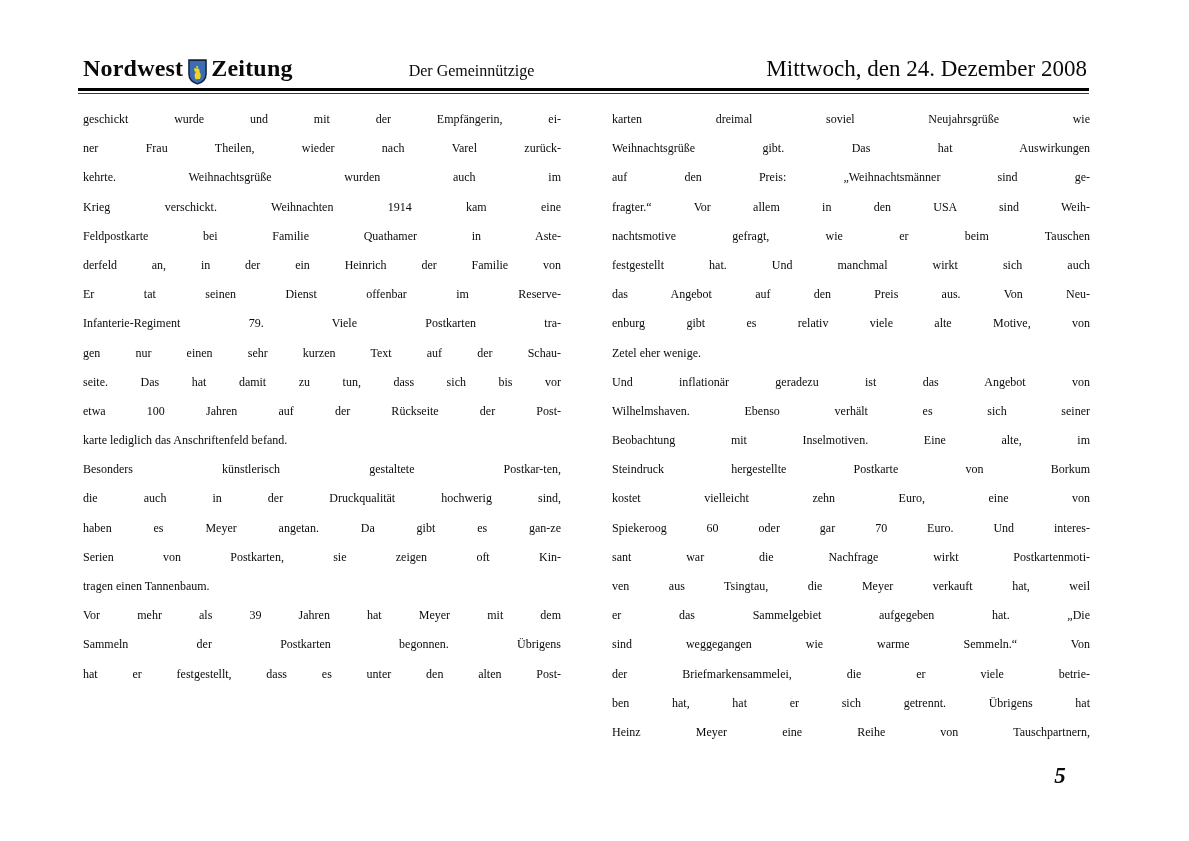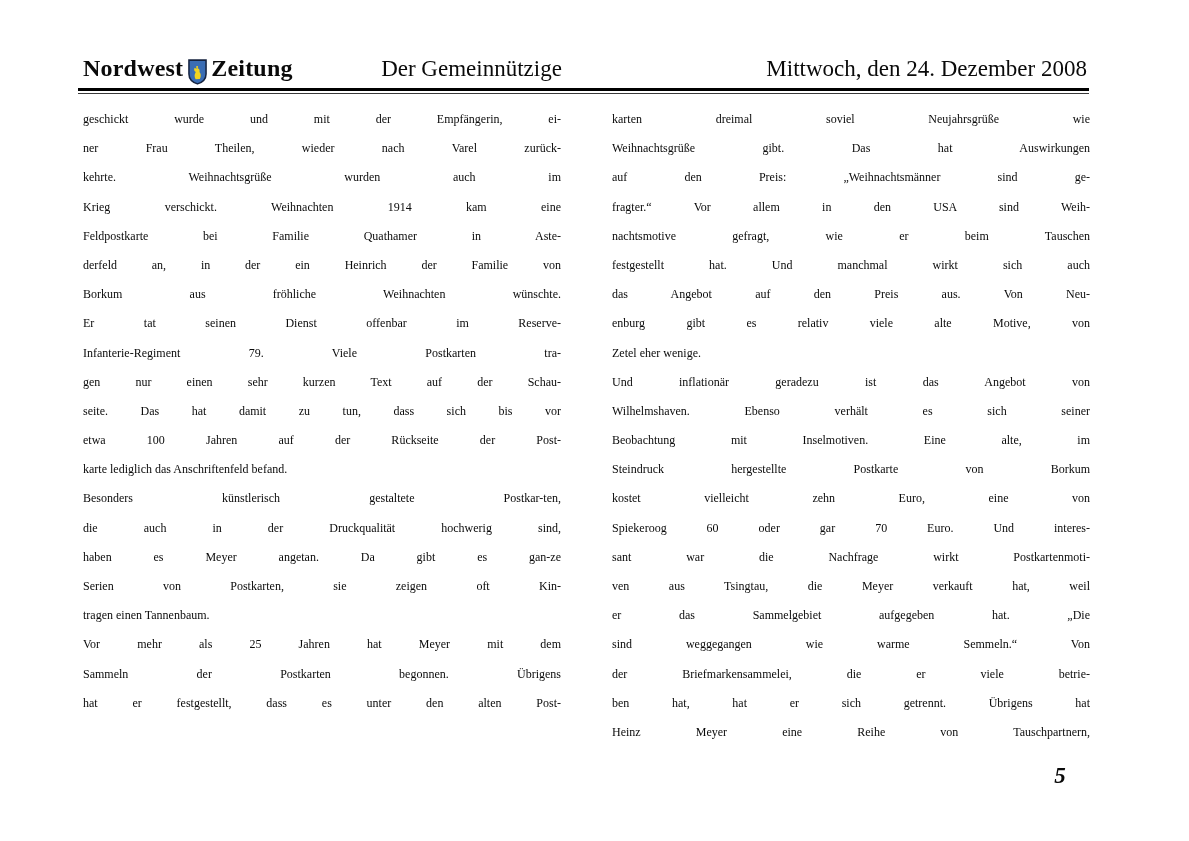--- a/index.html
+++ b/index.html
@@ -38,21 +38,21 @@
   }
   .brand .logo {
     display: inline-block;
     width: 19px;
     height: 26px;
     margin: 0 4px 0 5px;
     position: relative;
     top: 3px;
   }
   .head-center {
-    font-size: 23px;
+    font-size: 16px;
     white-space: nowrap;
     position: relative;
     left: -40px;
   }
   .head-date {
     font-size: 23px;
     white-space: nowrap;
     margin-left: 36px;
   }
   .head-rule {
@@ -136,33 +136,32 @@
   </div>
 
   <main class="columns">
     <div class="col" id="col-left">
         <div class="line">geschickt wurde und mit der Empfängerin, ei-</div>
         <div class="line">ner Frau Theilen, wieder nach Varel zurück-</div>
         <div class="line">kehrte. Weihnachtsgrüße wurden auch im</div>
         <div class="line">Krieg verschickt. Weihnachten 1914 kam eine</div>
         <div class="line">Feldpostkarte bei Familie Quathamer in Aste-</div>
         <div class="line">derfeld an, in der ein Heinrich der Familie von</div>
-        <div class="line">Borkum aus fröhliche Weihnachten wünschte.</div>
         <div class="line">Er tat seinen Dienst offenbar im Reserve-</div>
         <div class="line">Infanterie-Regiment 79. Viele Postkarten tra-</div>
         <div class="line">gen nur einen sehr kurzen Text auf der Schau-</div>
         <div class="line">seite. Das hat damit zu tun, dass sich bis vor</div>
         <div class="line">etwa 100 Jahren auf der Rückseite der Post-</div>
         <div class="line end">karte lediglich das Anschriftenfeld befand.</div>
         <div class="line">Besonders künstlerisch gestaltete Postkar-ten,</div>
         <div class="line">die auch in der Druckqualität hochwerig sind,</div>
         <div class="line">haben es Meyer angetan. Da gibt es gan-ze</div>
         <div class="line">Serien von Postkarten, sie zeigen oft Kin-</div>
         <div class="line end">tragen einen Tannenbaum.</div>
-        <div class="line">Vor mehr als 25 Jahren hat Meyer mit dem</div>
+        <div class="line">Vor mehr als 39 Jahren hat Meyer mit dem</div>
         <div class="line">Sammeln der Postkarten begonnen. Übrigens</div>
         <div class="line">hat er festgestellt, dass es unter den alten Post-</div>
       </div>
     <div class="col" id="col-right">
         <div class="line">karten dreimal soviel Neujahrsgrüße wie</div>
         <div class="line">Weihnachtsgrüße gibt. Das hat Auswirkungen</div>
         <div class="line">auf den Preis: „Weihnachtsmänner sind ge-</div>
         <div class="line">fragter.“ Vor allem in den USA sind Weih-</div>
         <div class="line">nachtsmotive gefragt, wie er beim Tauschen</div>
         <div class="line">festgestellt hat. Und manchmal wirkt sich auch</div>

